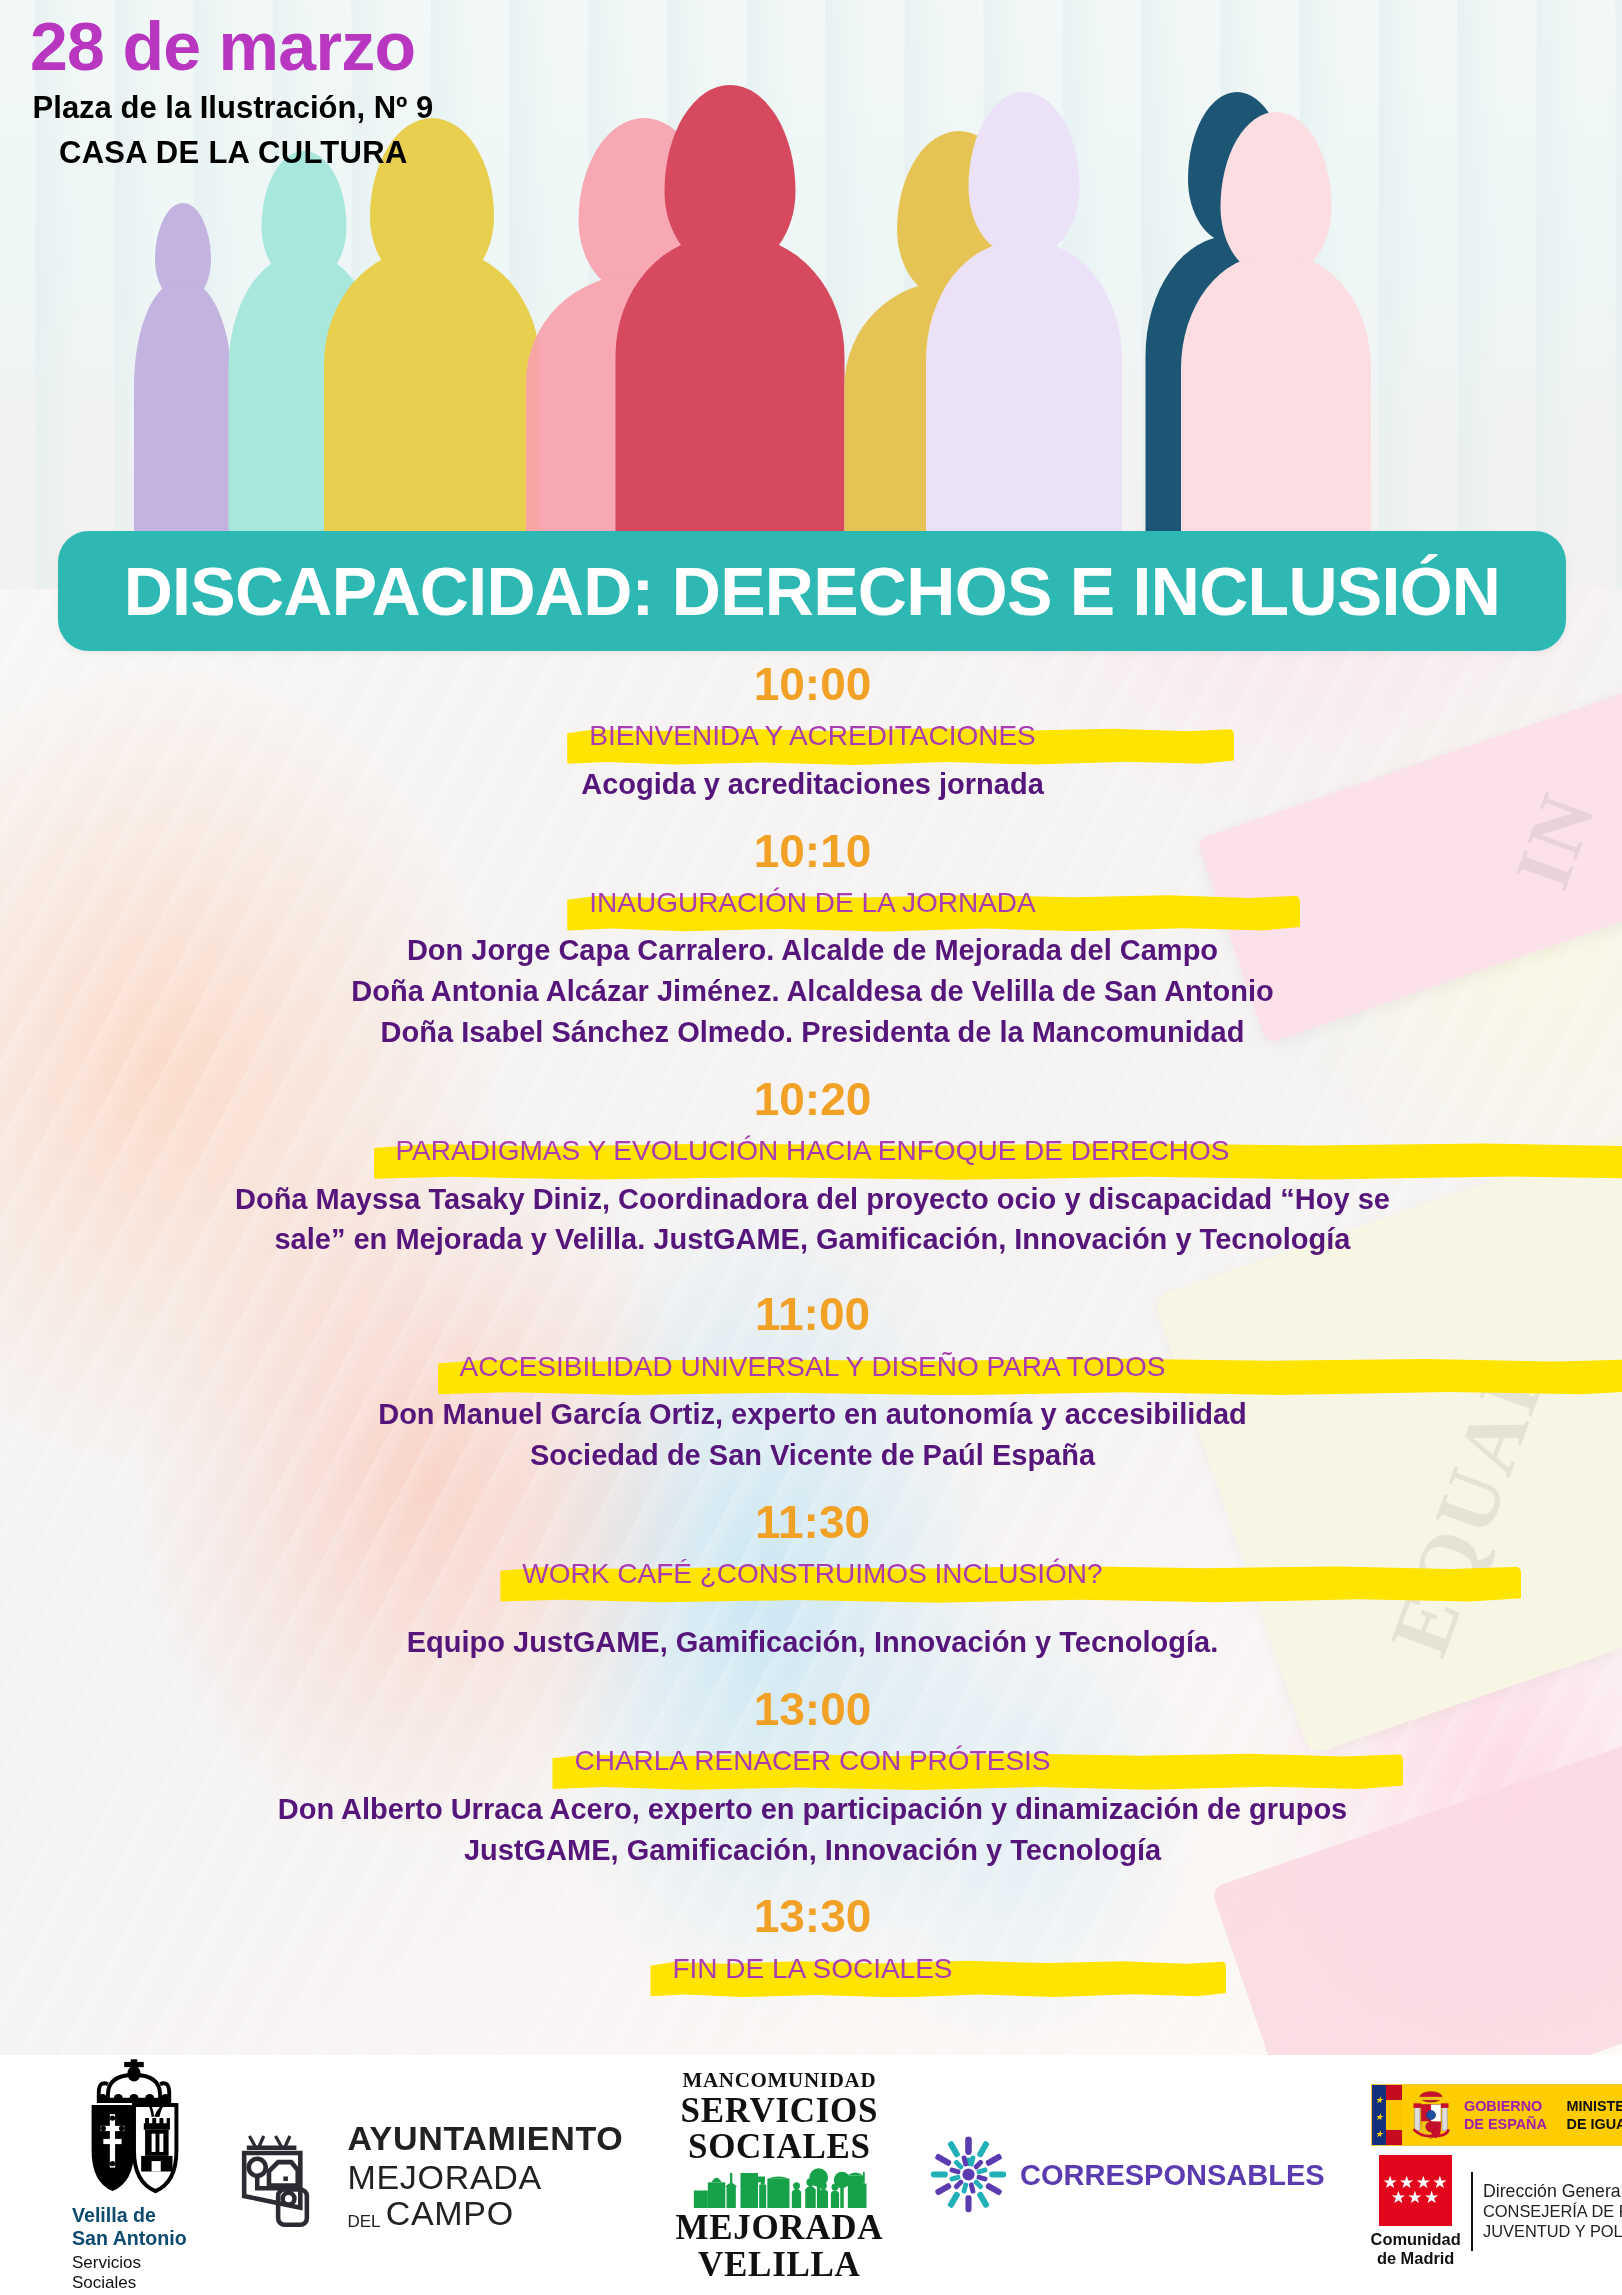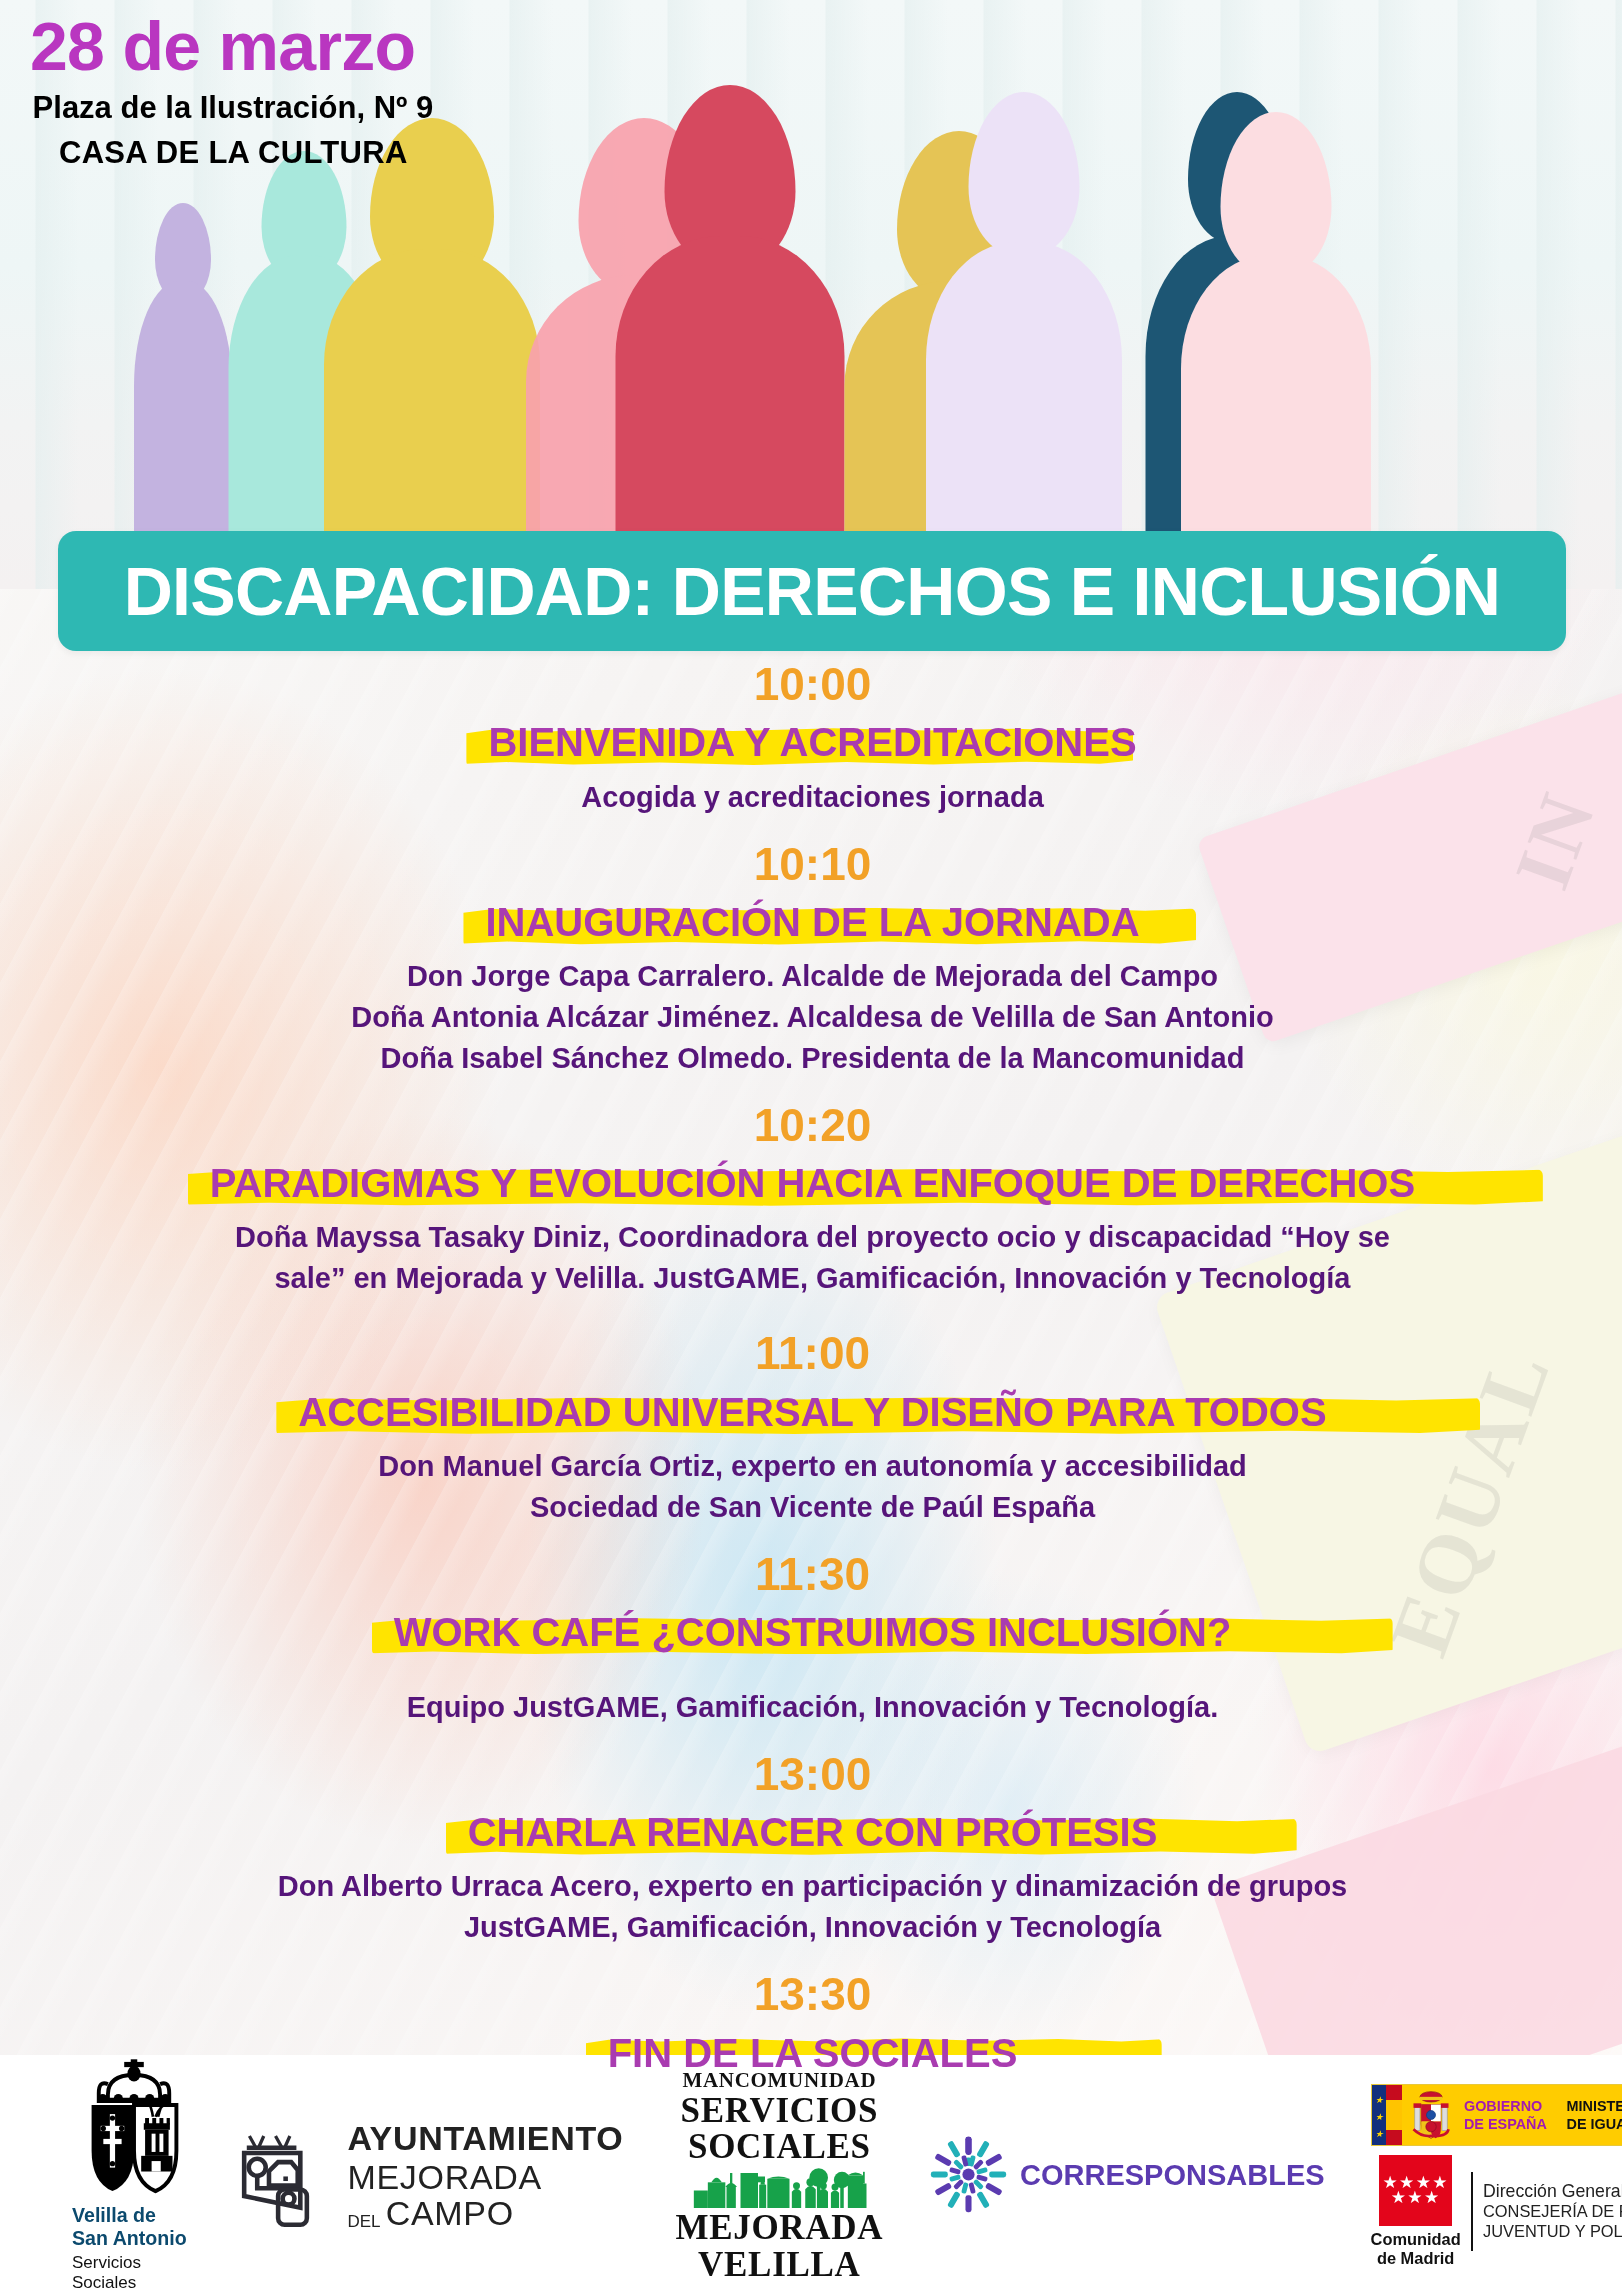--- a/index.html
+++ b/index.html
@@ -84,41 +84,41 @@
     border-radius:50% 50% 44% 44%/ 58% 58% 42% 42%;
   }
   .doll .body{
     position:absolute;left:50%;transform:translateX(-50%);bottom:0;
     border-radius:46% 46% 10% 10% / 34% 34% 6% 6%;
   }
 
   
   .banner{
     position:absolute;left:58px;top:531px;width:1508px;height:120px;
-    background:#2eb8b3;border-radius:18px;
+    background:#2eb8b3;border-radius:31px;
     display:flex;align-items:center;justify-content:center;
     box-shadow:0 2.6px 6.5px rgba(0,0,0,.05);
   }
   .banner h1{
     margin:0;color:#ffffff;font-weight:700;font-size:68px;
     letter-spacing:-0.7px;white-space:nowrap;
     font-family:"Liberation Sans", sans-serif;
   }
 
   
   .program{position:absolute;left:1px;top:661px;width:1623px;text-align:center;}
   .slot{width:100%;}
   .time{
     color:#f2a127;font-weight:700;font-size:46px;line-height:1.0;
     margin:0 0 11.8px 0;letter-spacing:0px;
   }
   .titlewrap{display:flex;justify-content:center;margin:0 0 9.2px 0;}
   .ptitle{
     position:relative;display:inline-block;
-    color:#a93cb0;font-weight:700;font-size:40px;line-height:1.08;
+    color:#a93cb0;font-weight:400;font-size:28px;line-height:1.08;
     padding:2.6px 22px 3.9px 22px;white-space:nowrap;
   }
   .ptitle .hl{
     position:absolute;left:0;right:0;top:9.2px;height:37px;
     background:#ffe400;border-radius:2.6px 6.5px 5.2px 3.9px;
     z-index:0;
     clip-path:polygon(0% 14%,4% 4%,13% 9%,26% 2%,40% 8%,55% 1%,69% 7%,82% 2%,93% 9%,100% 3%,100% 88%,95% 97%,84% 91%,70% 99%,57% 92%,43% 100%,29% 93%,16% 99%,6% 92%,0% 97%);
   }
   .ptitle .tx{position:relative;z-index:1;}
   .sub{

